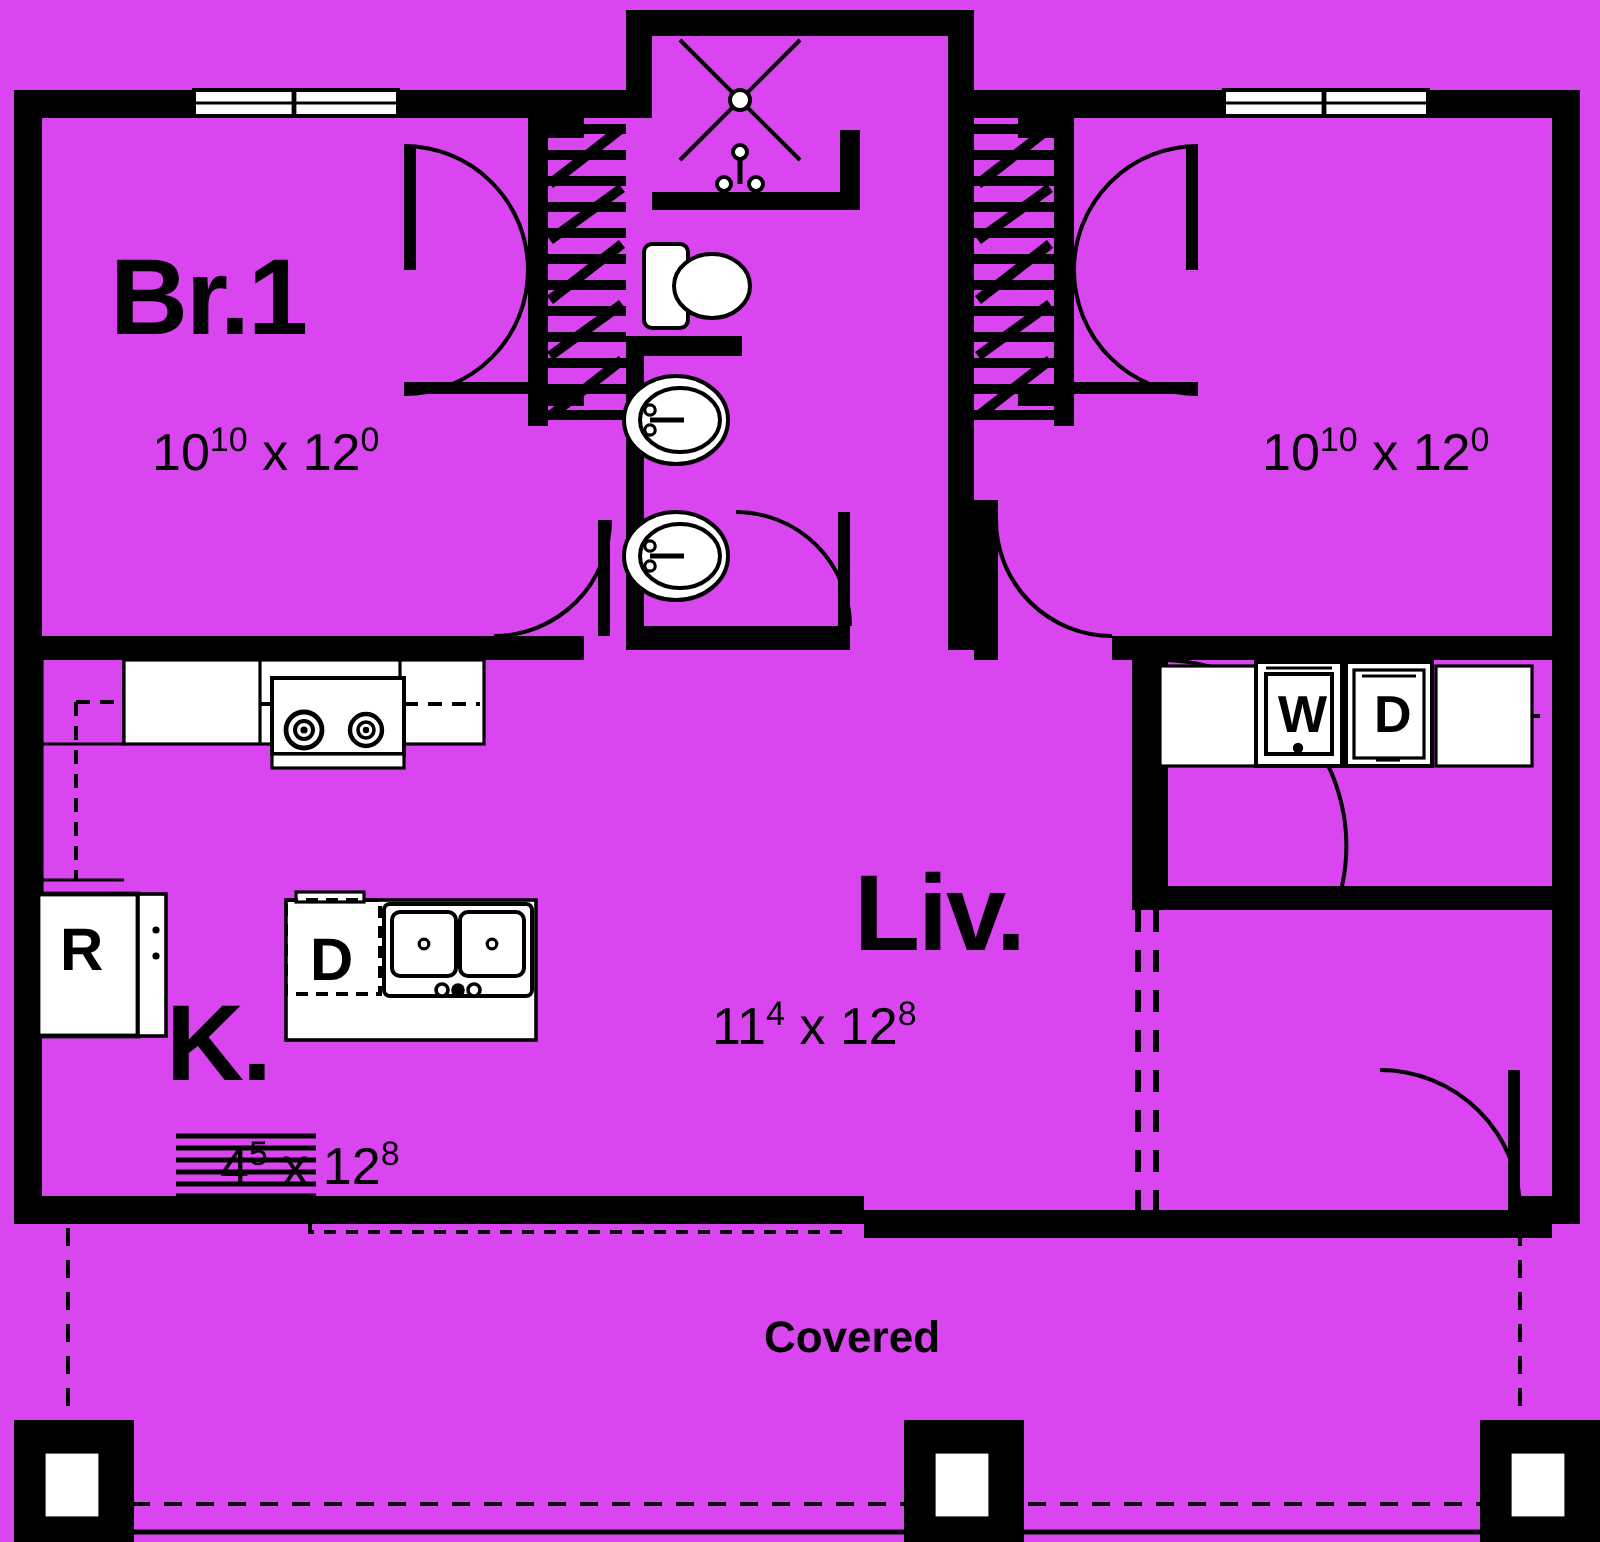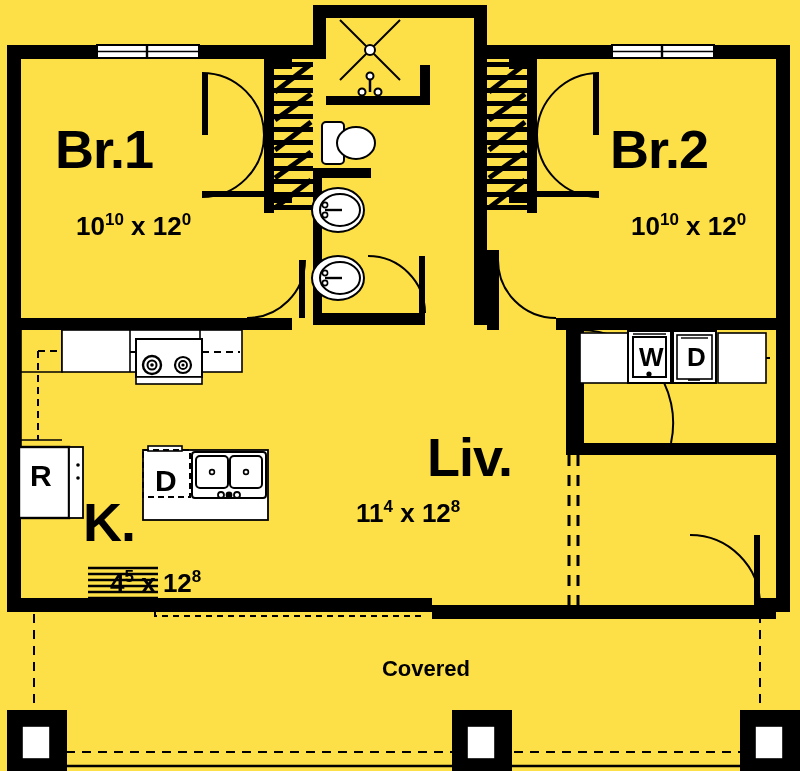--- a/index.html
+++ b/index.html
@@ -7,21 +7,21 @@
     padding: 0;
     background: #ffffff;
   }
   body {
     font-family: "Liberation Sans", sans-serif;
   }
   #plan-root {
     position: relative;
     width: 800px;
     height: 771px;
-    background: #fde047;
+    background: #d946ef;
     overflow: hidden;
   }
   #plan-svg {
     position: absolute;
     left: 0;
     top: 0;
     width: 800px;
     height: 771px;
     display: block;
   }
@@ -32,21 +32,21 @@
     color: #000000;
     white-space: nowrap;
     line-height: 1;
   }
   .rm-name {
     font-size: 54px;
     letter-spacing: -1px;
   }
   .rm-dim {
     font-size: 26px;
-    font-weight: bold;
+    font-weight: normal;
     white-space: nowrap;
   }
   .rm-dim sup {
     font-size: 17px;
     vertical-align: super;
     line-height: 0;
   }
   .patio-label {
     position: absolute;
     font-family: "Liberation Sans", sans-serif;
@@ -388,21 +388,20 @@
 
   </svg>
 
   <div class="rm-label rm-name" style="left:55px; top:122px;">Br.1</div>
   <div class="rm-label rm-dim" style="left:76px; top:213px;">
     <span>10</span><sup>10</sup>
     <span>x</span>
     <span>12</span><sup>0</sup>
   </div>
 
-  <div class="rm-label rm-name" style="left:610px; top:122px;">Br.2</div>
   <div class="rm-label rm-dim" style="left:631px; top:213px;">
     <span>10</span><sup>10</sup>
     <span>x</span>
     <span>12</span><sup>0</sup>
   </div>
 
   <div class="rm-label rm-name" style="left:427px; top:430px;">Liv.</div>
   <div class="rm-label rm-dim" style="left:356px; top:500px;">
     <span>11</span><sup>4</sup>
     <span>x</span>

